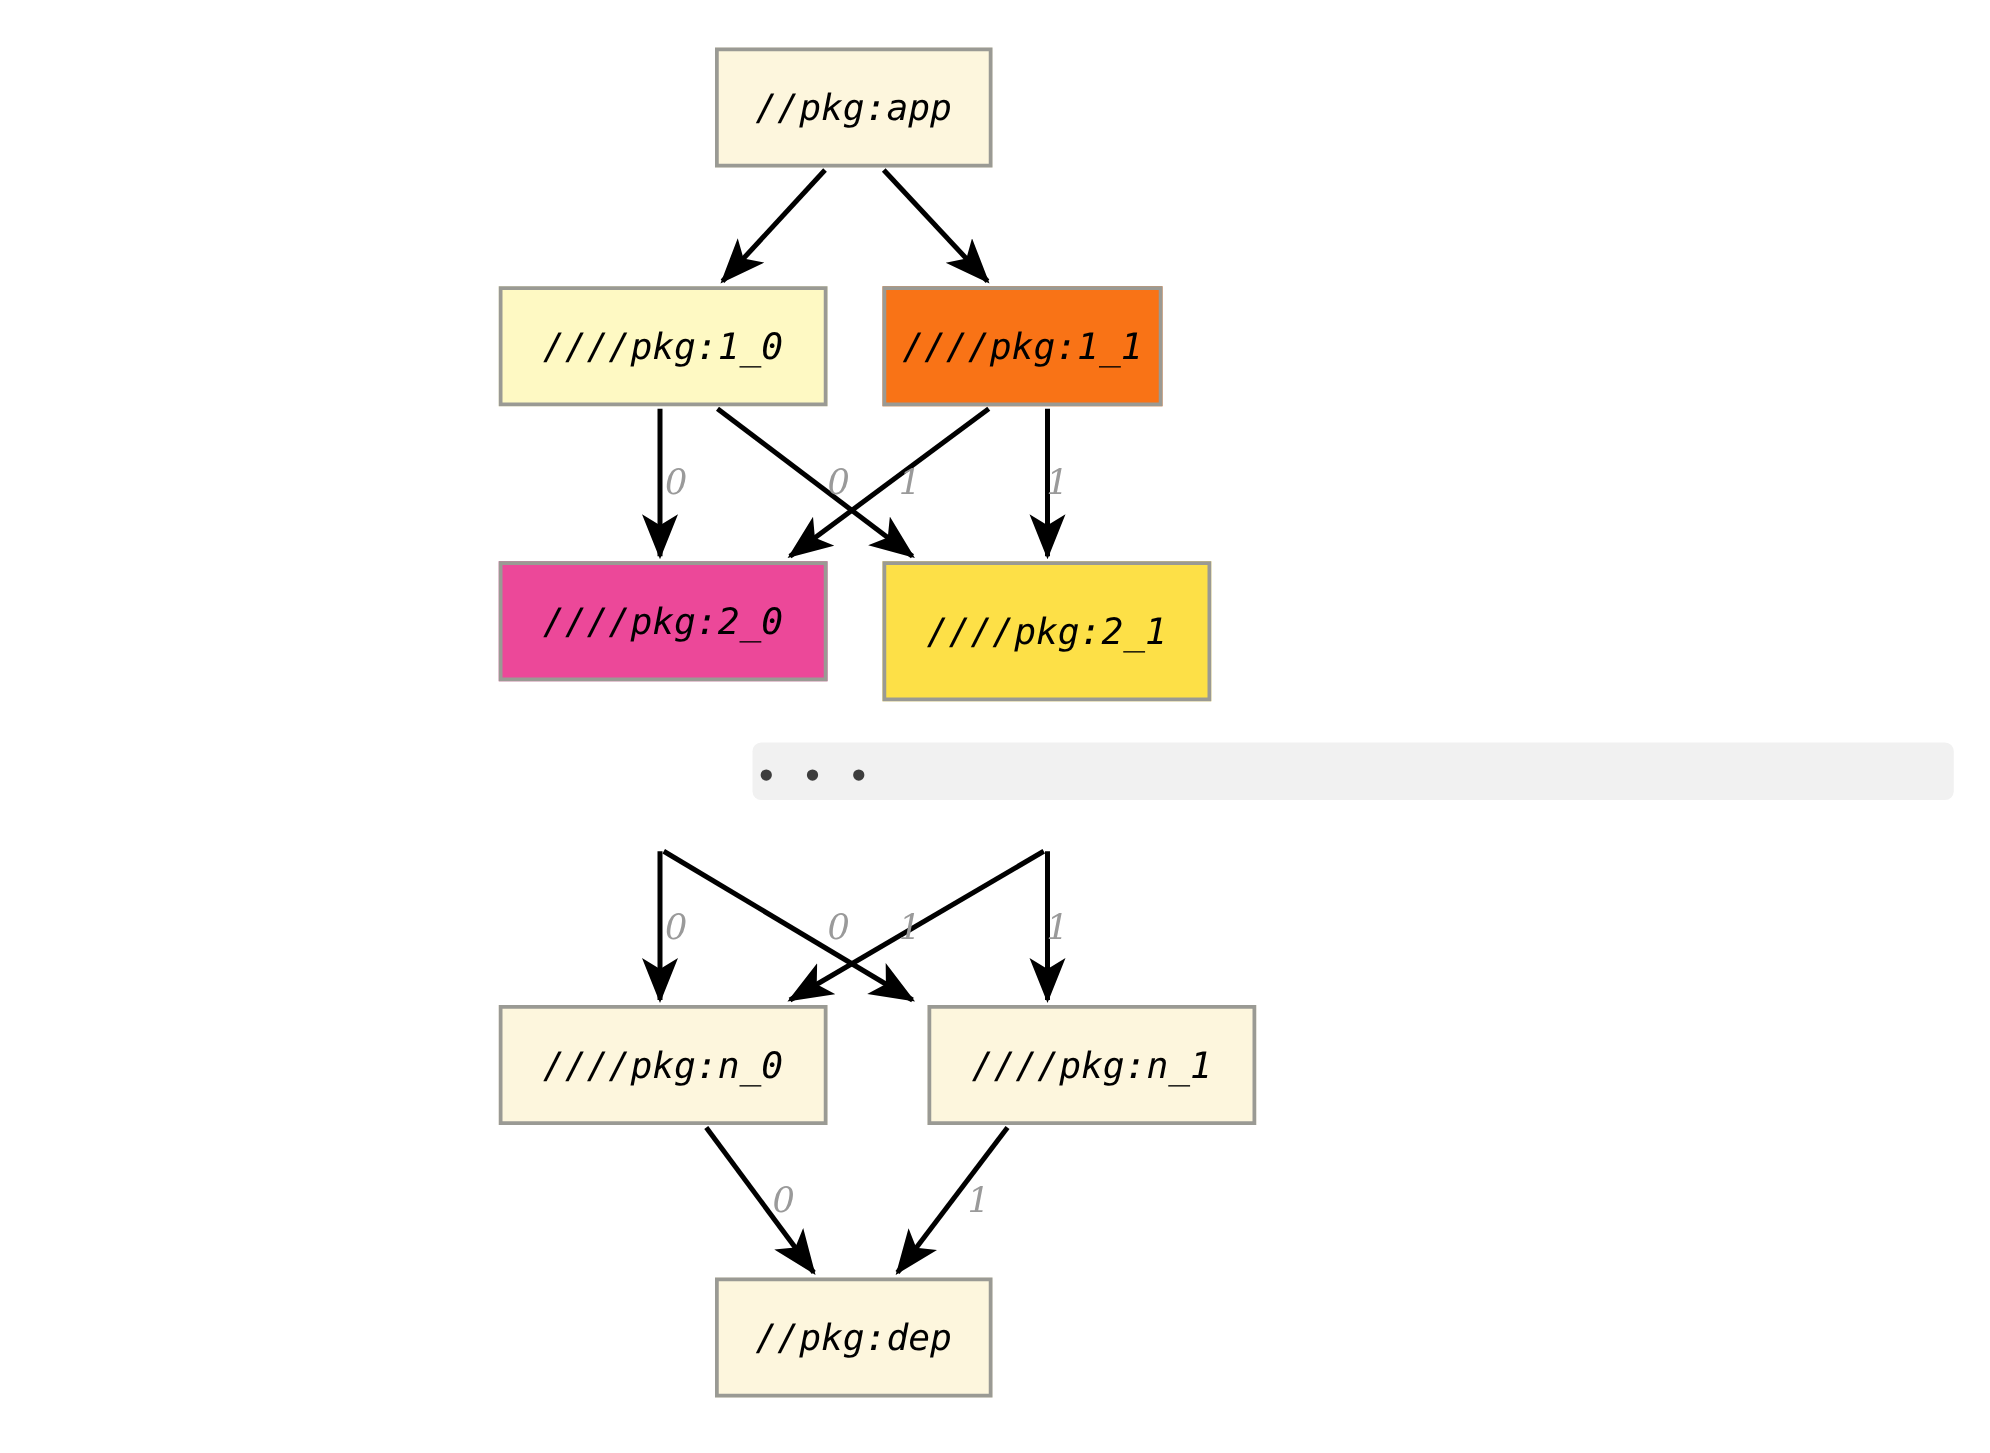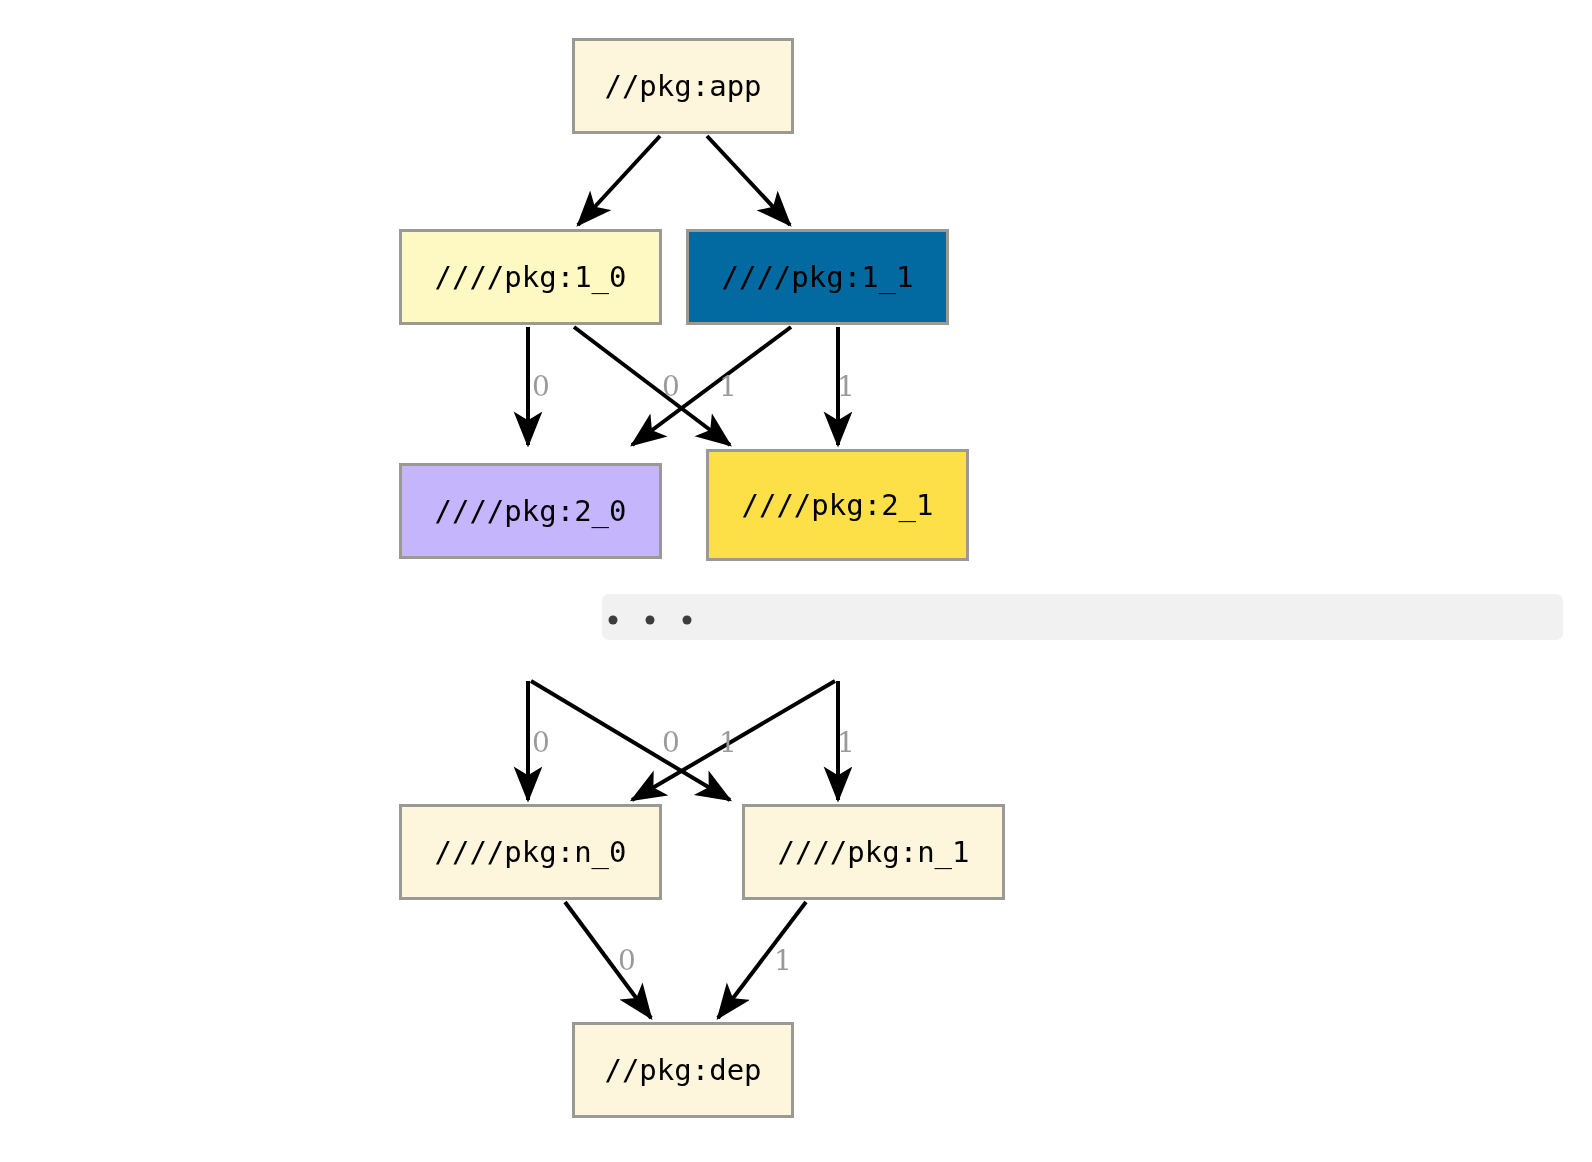--- a/index.html
+++ b/index.html
@@ -9,20 +9,21 @@
   }
   body {
     font-family: "Liberation Sans", sans-serif;
   }
   #canvas {
     position: relative;
     width: 1592px;
     height: 1162px;
     background: #ffffff;
     overflow: hidden;
+    font-style: italic;
   }
   #graph-svg {
     position: absolute;
     left: 0;
     top: 0;
     width: 1592px;
     height: 1162px;
   }
   .node-box {
     position: absolute;
@@ -89,24 +90,24 @@
       </g>
   </svg>
 
   <div id="nodes-layer">
       <div class="node-box" style="left: 572px; top: 38px; width: 222px; height: 96px; background: rgb(253, 246, 221); border-color: rgb(154, 154, 148);">
         <span class="node-label">//pkg:app</span>
       </div>
       <div class="node-box" style="left: 399px; top: 229px; width: 263px; height: 96px; background: #fef9c3; border-color: rgb(154, 154, 148);">
         <span class="node-label">////pkg:1_0</span>
       </div>
-      <div class="node-box" style="left: 686px; top: 229px; width: 263px; height: 96px; background: #0369a1; border-color: rgb(154, 154, 148);">
+      <div class="node-box" style="left: 706px; top: 229px; width: 224px; height: 96px; background: #f97316; border-color: rgb(154, 154, 148);">
         <span class="node-label">////pkg:1_1</span>
       </div>
-      <div class="node-box" style="left: 399px; top: 449px; width: 263px; height: 96px; background: #c4b5fd; border-color: rgb(154, 154, 148); margin-top: 14px;">
+      <div class="node-box" style="left: 399px; top: 449px; width: 263px; height: 96px; background: #ec4899; border-color: rgb(154, 154, 148);">
         <span class="node-label">////pkg:2_0</span>
       </div>
       <div class="node-box" style="left: 706px; top: 449px; width: 263px; height: 112px; background: #fde047; border-color: rgb(154, 154, 148);">
         <span class="node-label">////pkg:2_1</span>
       </div>
       <div class="node-box" style="left: 399px; top: 804px; width: 263px; height: 96px; background: rgb(253, 246, 221); border-color: rgb(154, 154, 148);">
         <span class="node-label">////pkg:n_0</span>
       </div>
       <div class="node-box" style="left: 706px; top: 804px; width: 263px; height: 96px; background: rgb(253, 246, 221); border-color: rgb(154, 154, 148); margin-left: 36px;">
         <span class="node-label">////pkg:n_1</span>

